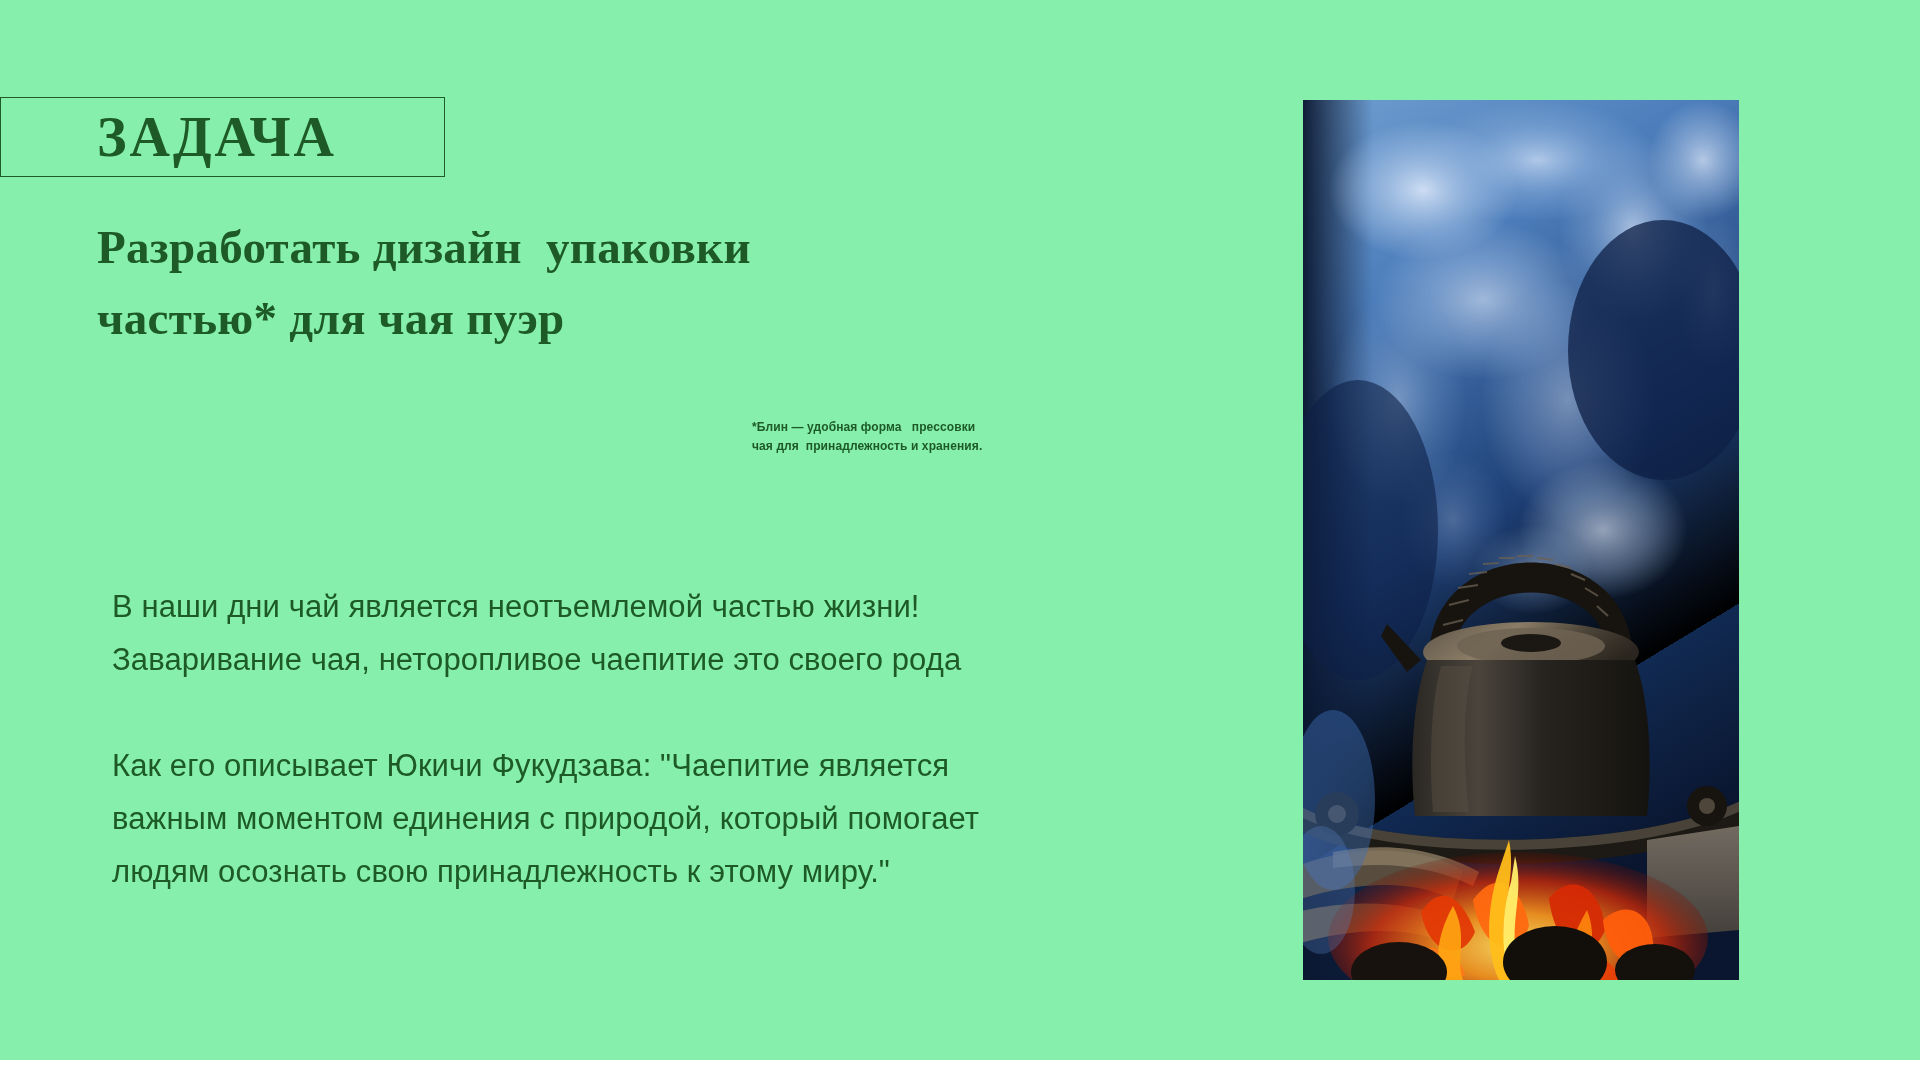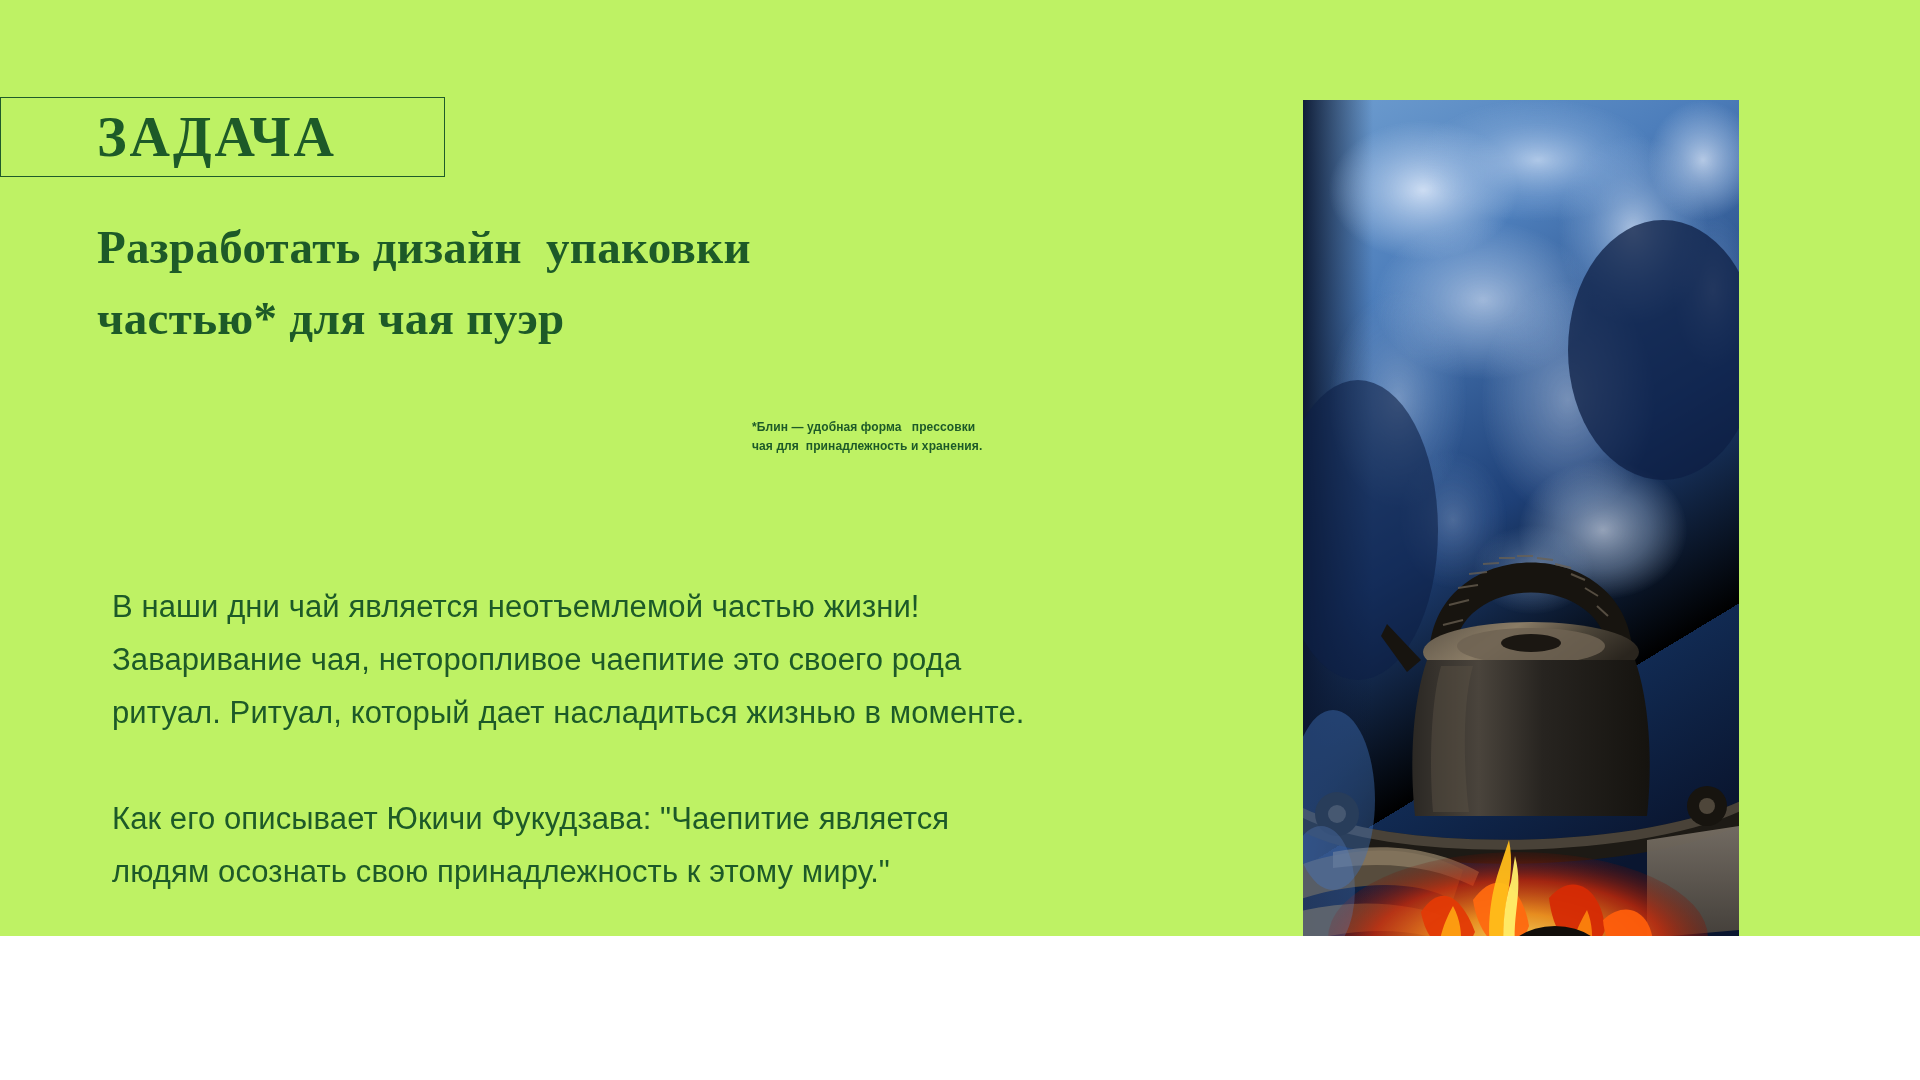--- a/index.html
+++ b/index.html
@@ -8,22 +8,22 @@
   }
   body {
     width: 1920px;
     height: 1080px;
     overflow: hidden;
     font-family: "Liberation Sans", sans-serif;
   }
   .slide {
     position: relative;
     width: 1920px;
-    height: 936px;
-    background: #bef264;
+    height: 1060px;
+    background: #86efac;
     overflow: hidden;
   }
 
   
   .title-box {
     position: absolute;
     left: 0px;
     top: 97px;
     width: 445px;
     height: 80px;
@@ -140,24 +140,24 @@
 
   <div class="footnote">
     <span class="line">*Блин — удобная форма   прессовки</span>
     <span class="line">чая для  принадлежность и хранения.</span>
   </div>
 
   <div class="body-copy">
     <span class="para">
       <span class="line">В наши дни чай является неотъемлемой частью жизни!</span>
       <span class="line">Заваривание чая, неторопливое чаепитие это своего рода</span>
-      <span class="line">ритуал. Ритуал, который дает насладиться жизнью в моменте.</span>
     </span>
     <span class="para">
       <span class="line">Как его описывает Юкичи Фукудзава: "Чаепитие является</span>
+      <span class="line">важным моментом единения с природой, который помогает</span>
       <span class="line">людям осознать свою принадлежность к этому миру."</span>
     </span>
   </div>
 
   <div class="photo">
     <svg class="photo-canvas" viewBox="0 0 436 880" preserveAspectRatio="none">
       <defs>
         <linearGradient id="skyGrad" x1="0" y1="0" x2="0.3" y2="1">
           <stop offset="0%" stop-color="#6f9ed0"></stop>
           <stop offset="25%" stop-color="#4d7ebb"></stop>

